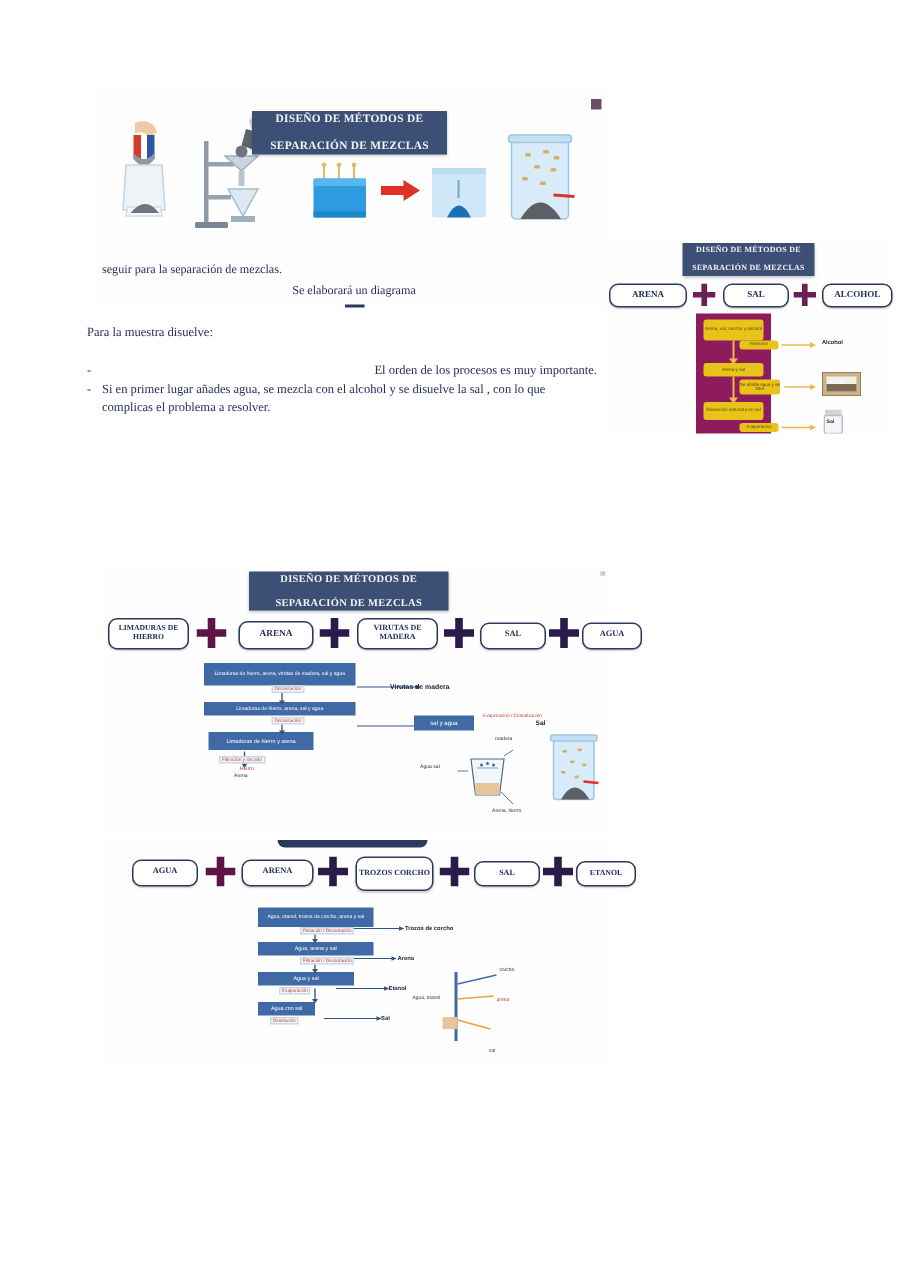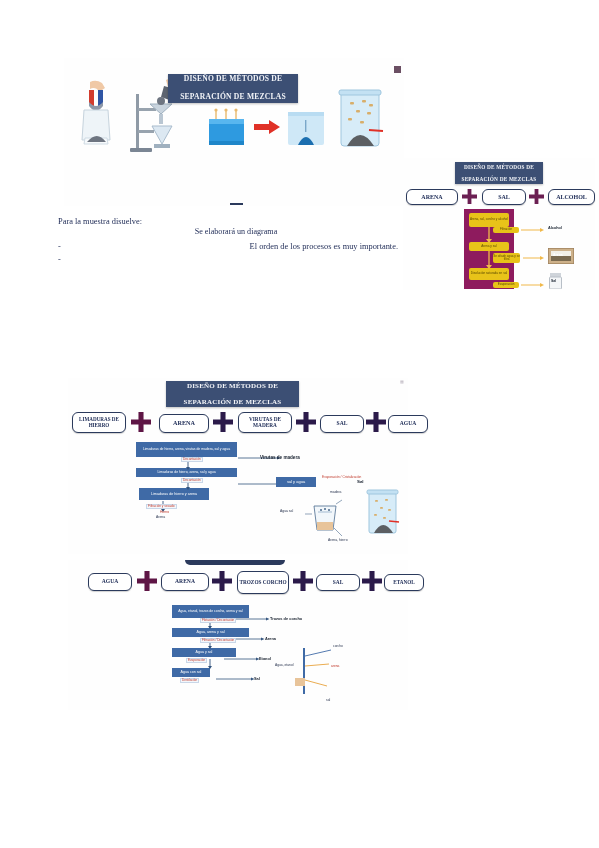--- a/index.html
+++ b/index.html
@@ -140,33 +140,35 @@
       </svg>
     </div>
 
     <div class="title-pill" style="left:104px;top:16px;width:130px;height:29px;font-size:7.6px;">
       <span>
         <span>DISEÑO DE MÉTODOS DE</span><br>
         <span>SEPARACIÓN DE MEZCLAS</span>
       </span>
     </div>
 
-    <div class="btext center" style="left:4px;top:130px;width:336px;font-size:8.1px;margin-top:38px;">Se elaborará un diagrama</div>
+    <div class="btext" style="left:4px;top:116px;width:336px;font-size:8.1px;">seguir para la separación de mezclas.</div>
+    <div class="btext center" style="left:4px;top:130px;width:336px;font-size:8.1px;">Se elaborará un diagrama</div>
     <div class="dash" style="left:166px;top:145px;width:13px;height:1.6px;"></div>
   </div>
 
   <div class="mark" style="left:394px;top:66px;width:7px;height:7px;"></div>
 
   <div class="btext" style="left:58px;top:216px;font-size:8.4px;">Para la muestra disuelve:</div>
 
 
   <div class="btext" style="left:58px;top:241px;font-size:8.4px;">-</div>
   <div class="btext" style="left:68px;top:241px;width:330px;font-size:8.4px;text-align:right;">El orden de los procesos es muy importante.</div>
 
   <div class="btext" style="left:58px;top:254px;font-size:8.4px;">-</div>
+  <div class="btext" style="left:68px;top:254px;width:330px;font-size:8.4px;">Si en primer lugar añades agua, se mezcla con el alcohol y se disuelve la sal , con lo que complicas el problema a resolver.</div>
 
   <div class="slide" style="left:403px;top:158px;width:192px;height:132px;">
 
     <div class="title-pill" style="left:52px;top:4px;width:88px;height:22px;font-size:5.3px;">
       <span>
         <span>DISEÑO DE MÉTODOS DE</span><br>
         <span>SEPARACIÓN DE MEZCLAS</span>
       </span>
     </div>
 

